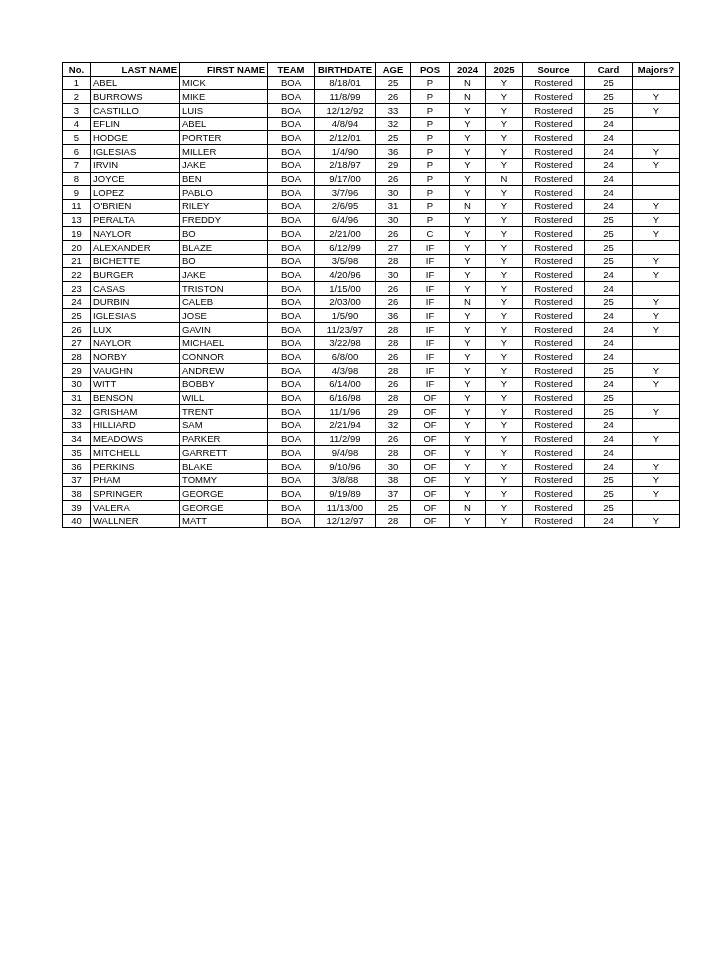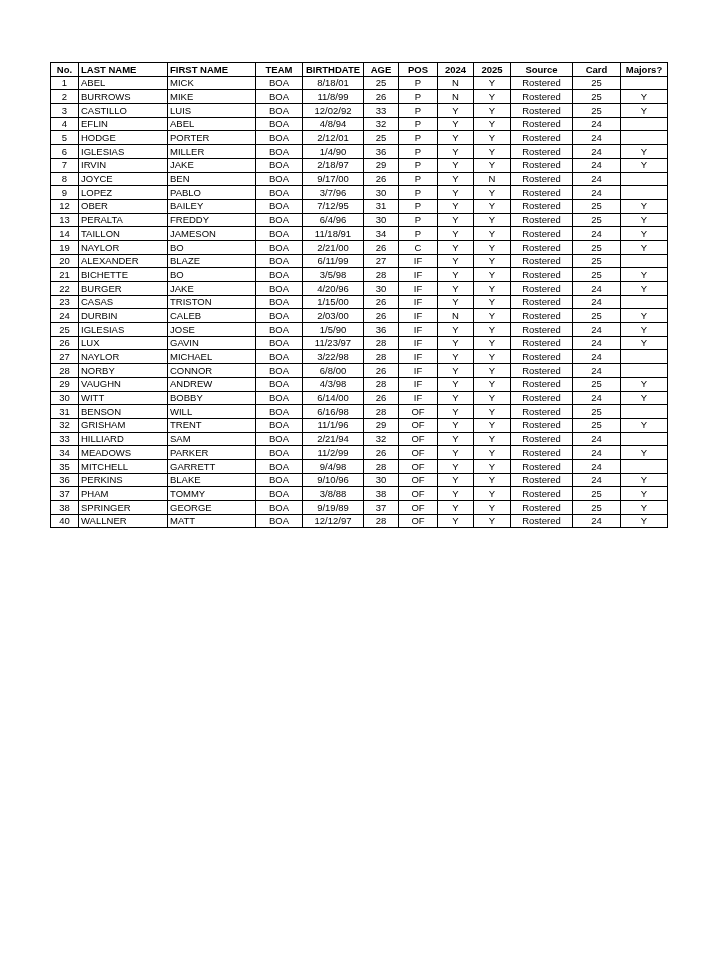--- a/index.html
+++ b/index.html
@@ -9,21 +9,21 @@
   }
   body {
     position: relative;
     width: 720px;
     height: 960px;
     font-family: "Liberation Sans", sans-serif;
     color: #000;
   }
   .sheet {
     position: absolute;
-    left: 50px;
+    left: 62px;
     top: 62px;
   }
   table.roster {
     border-collapse: collapse;
     table-layout: fixed;
     width: 617px;
   }
   table.roster th,
   table.roster td {
     border: 1px solid #000000;
@@ -33,21 +33,21 @@
     padding: 0 2px;
     overflow: hidden;
     white-space: nowrap;
     box-sizing: border-box;
     vertical-align: middle;
   }
   table.roster th {
     font-weight: bold;
     text-align: center;
   }
-  table.roster th.al { text-align: left; }
+  table.roster th.al { text-align: right; }
   table.roster td.c { text-align: center; }
   table.roster td.l { text-align: left; }
 </style>
 </head>
 <body>
 
 <div class="sheet">
   <table class="roster">
     <colgroup>
         <col style="width: 28px;">
@@ -106,21 +106,21 @@
           <td class="c">Y</td>
           <td class="c">Rostered</td>
           <td class="c">25</td>
           <td class="c">Y</td>
         </tr>
         <tr>
           <td class="c">3</td>
           <td class="l">CASTILLO</td>
           <td class="l">LUIS</td>
           <td class="c">BOA</td>
-          <td class="c">12/02/92</td>
+          <td class="c">12/12/92</td>
           <td class="c">33</td>
           <td class="c">P</td>
           <td class="c">Y</td>
           <td class="c">Y</td>
           <td class="c">Rostered</td>
           <td class="c">25</td>
           <td class="c">Y</td>
         </tr>
         <tr>
           <td class="c">4</td>
@@ -200,81 +200,67 @@
           <td class="c">3/7/96</td>
           <td class="c">30</td>
           <td class="c">P</td>
           <td class="c">Y</td>
           <td class="c">Y</td>
           <td class="c">Rostered</td>
           <td class="c">24</td>
           <td class="c"></td>
         </tr>
         <tr>
-          <td class="c">12</td>
-          <td class="l">OBER</td>
-          <td class="l">BAILEY</td>
-          <td class="c">BOA</td>
-          <td class="c">7/12/95</td>
+          <td class="c">11</td>
+          <td class="l">O'BRIEN</td>
+          <td class="l">RILEY</td>
+          <td class="c">BOA</td>
+          <td class="c">2/6/95</td>
           <td class="c">31</td>
           <td class="c">P</td>
-          <td class="c">Y</td>
-          <td class="c">Y</td>
-          <td class="c">Rostered</td>
-          <td class="c">25</td>
+          <td class="c">N</td>
+          <td class="c">Y</td>
+          <td class="c">Rostered</td>
+          <td class="c">24</td>
           <td class="c">Y</td>
         </tr>
         <tr>
           <td class="c">13</td>
           <td class="l">PERALTA</td>
           <td class="l">FREDDY</td>
           <td class="c">BOA</td>
           <td class="c">6/4/96</td>
           <td class="c">30</td>
           <td class="c">P</td>
           <td class="c">Y</td>
           <td class="c">Y</td>
           <td class="c">Rostered</td>
           <td class="c">25</td>
           <td class="c">Y</td>
         </tr>
         <tr>
-          <td class="c">14</td>
-          <td class="l">TAILLON</td>
-          <td class="l">JAMESON</td>
-          <td class="c">BOA</td>
-          <td class="c">11/18/91</td>
-          <td class="c">34</td>
-          <td class="c">P</td>
-          <td class="c">Y</td>
-          <td class="c">Y</td>
-          <td class="c">Rostered</td>
-          <td class="c">24</td>
-          <td class="c">Y</td>
-        </tr>
-        <tr>
           <td class="c">19</td>
           <td class="l">NAYLOR</td>
           <td class="l">BO</td>
           <td class="c">BOA</td>
           <td class="c">2/21/00</td>
           <td class="c">26</td>
           <td class="c">C</td>
           <td class="c">Y</td>
           <td class="c">Y</td>
           <td class="c">Rostered</td>
           <td class="c">25</td>
           <td class="c">Y</td>
         </tr>
         <tr>
           <td class="c">20</td>
           <td class="l">ALEXANDER</td>
           <td class="l">BLAZE</td>
           <td class="c">BOA</td>
-          <td class="c">6/11/99</td>
+          <td class="c">6/12/99</td>
           <td class="c">27</td>
           <td class="c">IF</td>
           <td class="c">Y</td>
           <td class="c">Y</td>
           <td class="c">Rostered</td>
           <td class="c">25</td>
           <td class="c"></td>
         </tr>
         <tr>
           <td class="c">21</td>
@@ -520,20 +506,34 @@
           <td class="l">GEORGE</td>
           <td class="c">BOA</td>
           <td class="c">9/19/89</td>
           <td class="c">37</td>
           <td class="c">OF</td>
           <td class="c">Y</td>
           <td class="c">Y</td>
           <td class="c">Rostered</td>
           <td class="c">25</td>
           <td class="c">Y</td>
+        </tr>
+        <tr>
+          <td class="c">39</td>
+          <td class="l">VALERA</td>
+          <td class="l">GEORGE</td>
+          <td class="c">BOA</td>
+          <td class="c">11/13/00</td>
+          <td class="c">25</td>
+          <td class="c">OF</td>
+          <td class="c">N</td>
+          <td class="c">Y</td>
+          <td class="c">Rostered</td>
+          <td class="c">25</td>
+          <td class="c"></td>
         </tr>
         <tr>
           <td class="c">40</td>
           <td class="l">WALLNER</td>
           <td class="l">MATT</td>
           <td class="c">BOA</td>
           <td class="c">12/12/97</td>
           <td class="c">28</td>
           <td class="c">OF</td>
           <td class="c">Y</td>

